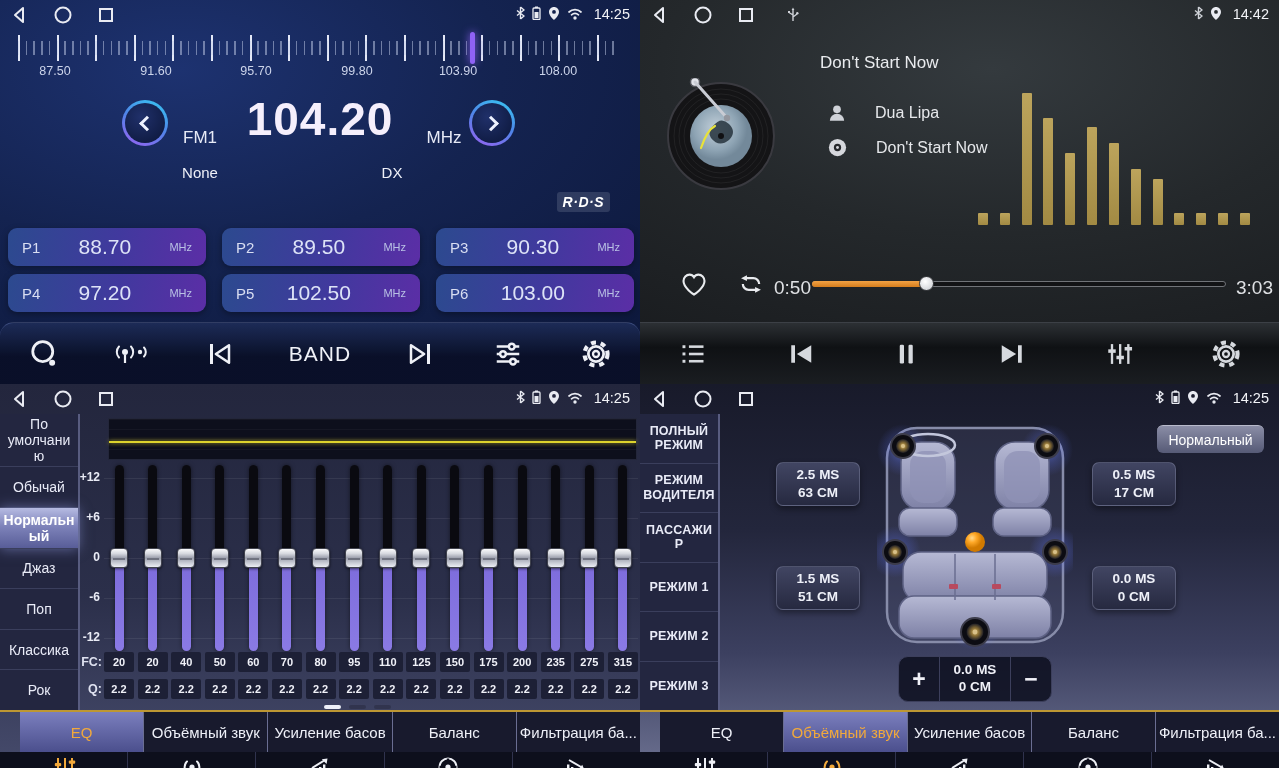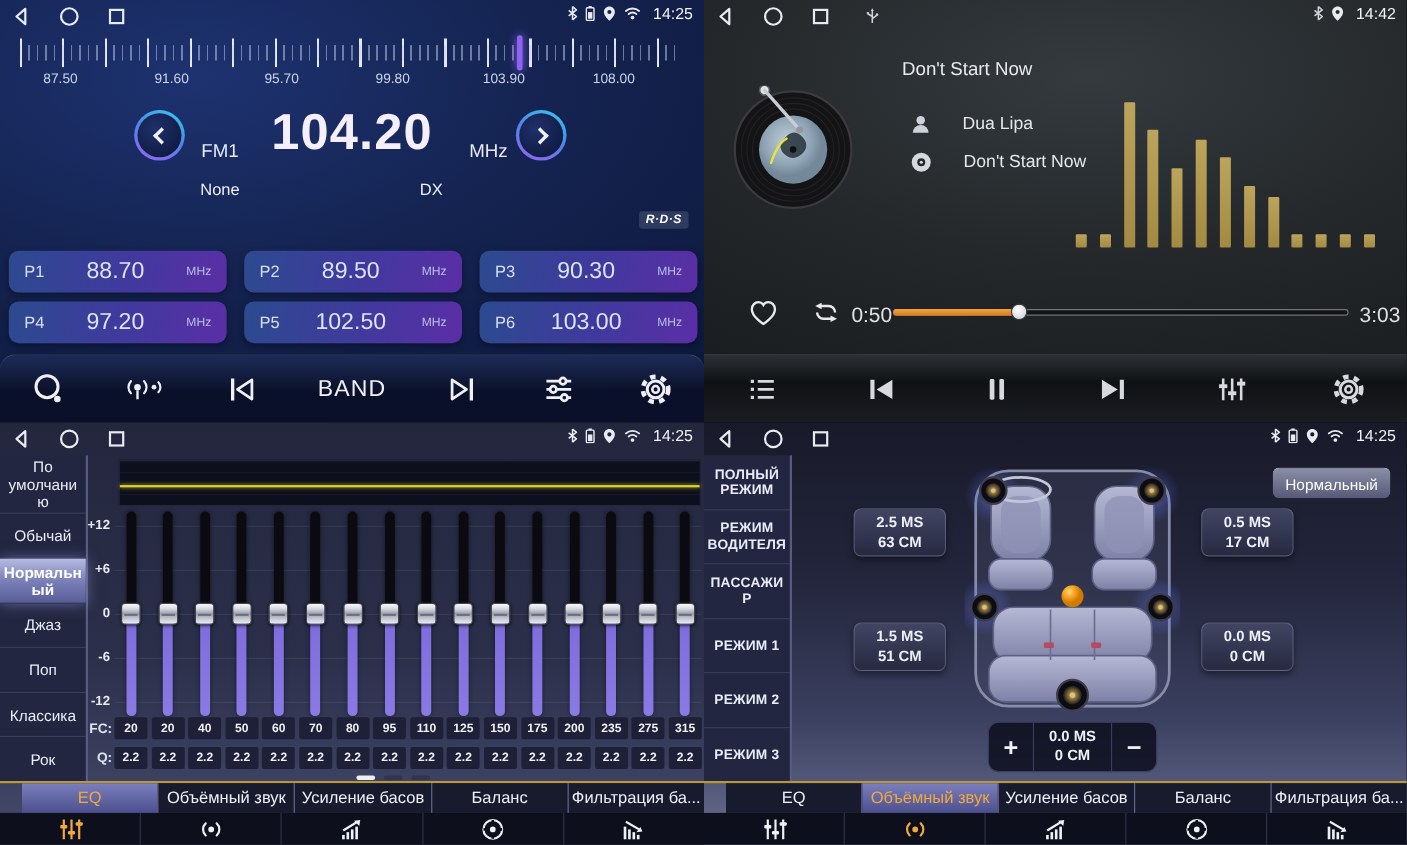--- a/index.html
+++ b/index.html
@@ -32,21 +32,21 @@
   .dial-ind { position:absolute; left:452px; top:-3px; width:5px; height:32px; border-radius:3px;
       background:#8f62f5; box-shadow:0 0 8px #8f62f5; z-index:2; }
   .dial-labels { position:absolute; left:18px; right:20px; top:64px; height:16px; }
   .dial-labels span { position:absolute; transform:translateX(-50%); font-size:12.5px; color:#ccd4ea; }
   .freq-big { position:absolute; left:225px; top:92px; width:190px; text-align:center;
       font-size:46px; font-weight:bold; color:#f5effc; letter-spacing:1px; }
   .lbl-band { position:absolute; left:168px; top:128px; width:64px; text-align:center; font-size:17px; color:#e7eaf6; }
   .lbl-mhz  { position:absolute; left:414px; top:128px; width:60px; text-align:center; font-size:17px; color:#e7eaf6; }
   .lbl-none { position:absolute; left:168px; top:164px; width:64px; text-align:center; font-size:15px; color:#eef0f8; }
   .lbl-dx   { position:absolute; left:368px; top:164px; width:48px; text-align:center; font-size:15px; color:#eef0f8; }
-  .rds { position:absolute; right:14px; top:192px; font-size:11px; font-weight:bold; font-style:italic;
+  .rds { position:absolute; right:30px; top:192px; font-size:14px; font-weight:bold; font-style:italic;
       color:#fff; background:rgba(235,238,250,.14); border-radius:3px; padding:2px 6px; letter-spacing:.5px; }
   .chev-btn { position:absolute; width:46px; height:46px; border-radius:50%; padding:3px; cursor:pointer;
       background:linear-gradient(205deg,#38c4f2 5%, #4e85e8 48%, #8f66f0 92%); }
   .chev-btn .inner { width:100%; height:100%; border-radius:50%;
       background:radial-gradient(circle at 40% 35%, #20306a 0%, #101c44 75%); display:flex; align-items:center; justify-content:center; }
   .chev { width:11px; height:11px; border-left:3px solid #eef2ff; border-bottom:3px solid #eef2ff; }
   .chev.l { transform:rotate(45deg) translate(1px,-1px); }
   .chev.r { transform:rotate(225deg) translate(1px,-1px); }
   .preset { position:absolute; width:198px; height:38px; border-radius:9px; display:flex; align-items:center;
       padding:0 14px; gap:8px; cursor:pointer;
@@ -87,21 +87,21 @@
       border-right:2px solid #585c80; display:flex; flex-direction:column; z-index:4; }
   .side-item { flex:1; display:flex; align-items:center; justify-content:center; text-align:center;
       font-size:14px; border-bottom:1px solid #3a3e5c; padding:2px 3px; color:#e9ebf7; line-height:1.15;
       overflow-wrap:anywhere; cursor:pointer; }
   .side-item:last-child { border-bottom:none; }
   .side-item.sel { background:linear-gradient(180deg,#b6bbe2 0%, #7e83ba 45%, #585d98 100%);
       color:#fff; font-weight:bold; box-shadow:0 0 12px rgba(150,160,230,.55); }
   .q4 .side-item { font-size:12.5px; font-weight:bold; letter-spacing:.2px; }
 
   .tabbar { position:absolute; left:0; right:0; bottom:0; height:58px; border-top:2px solid #bd9733; z-index:6; }
-  .tab-labels { display:flex; height:27px; background:#181a2d;margin-left:20px; }
+  .tab-labels { display:flex; height:40px; background:#181a2d;margin-left:20px; }
   .tab-label { flex:1; display:flex; align-items:center; justify-content:center; font-size:15px;
       color:#eef0f8; border-right:1px solid #6a6e92; cursor:pointer; white-space:nowrap; overflow:hidden; }
   .tab-label:last-child { border-right:none; }
   .tab-label.sel { background:linear-gradient(180deg,#7b7fbe 0%, #4b4f8d 100%); color:#f2a93b; }
   .tab-icons { display:flex; height:29px; background:#0d0f1c; }
   .tab-icon { flex:1; display:flex; align-items:center; justify-content:center;
       border-right:1px solid #30334e; cursor:pointer; }
   .tab-icon:last-child { border-right:none; }
 
   

